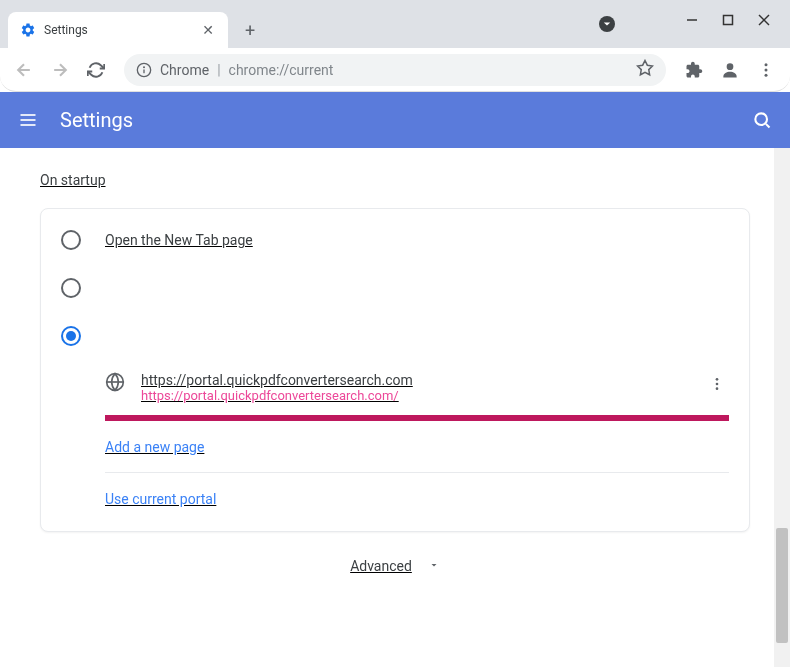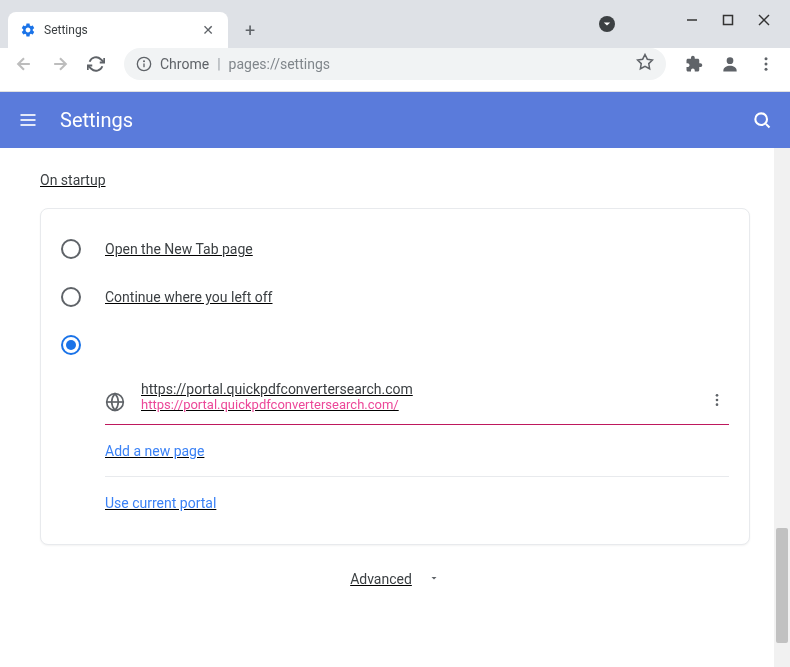--- a/index.html
+++ b/index.html
@@ -9,49 +9,49 @@
     .window-controls { position: absolute; right: 0; top: 0; display: flex; gap: 24px; padding: 14px 20px; }
     .wc { width: 12px; height: 12px; display: flex; align-items: center; justify-content: center; color: #333; }
     .tab { background: #fff; height: 36px; margin-left: 8px; border-radius: 8px 8px 0 0; display: flex; align-items: center; padding: 0 12px; gap: 8px; min-width: 220px; position: relative; }
     .tab-icon { width: 16px; height: 16px; }
     .tab-title { font-size: 12px; color: #3c4043; flex: 1; }
     .tab-close { width: 16px; height: 16px; display: flex; align-items: center; justify-content: center; color: #5f6368; font-size: 14px; cursor: pointer; }
     .new-tab { width: 28px; height: 28px; display: flex; align-items: center; justify-content: center; color: #5f6368; margin-left: 8px; margin-bottom: 4px; cursor: pointer; font-size: 18px; }
     .badge-down { position: absolute; right: 175px; top: 16px; width: 16px; height: 16px; background: #3c4043; border-radius: 50%; display:flex;align-items:center;justify-content:center;}
     .badge-down svg { width: 8px; height: 8px; }
 
-    .toolbar { height: 44px; background: #fff; display: flex; align-items: flex-start; padding: 0 8px; gap: 4px; border-bottom: 1px solid #e0e0e0; }
+    .toolbar { height: 44px; background: #fff; display: flex; align-items: center; padding: 0 8px; gap: 4px; border-bottom: 1px solid #e0e0e0; border-radius: 16px; }
     .nav-btn { width: 32px; height: 32px; display: flex; align-items: center; justify-content: center; color: #bdbdbd; border-radius: 50%; }
     .nav-btn.active { color: #5f6368; }
     .address-bar { flex: 1; height: 32px; background: #f1f3f4; border-radius: 16px; display: flex; align-items: center; padding: 0 12px; gap: 8px; margin: 0 8px; }
     .addr-icon { color: #5f6368; display:flex;align-items:center; }
     .addr-label { color: #5f6368; font-size: 14px; }
     .addr-sep { color: #9aa0a6; font-size: 14px; }
     .addr-url { color: #80868b; font-size: 14px; }
     .addr-star { color: #5f6368; margin-left: auto; }
     .tool-icon { width: 32px; height: 32px; display: flex; align-items: center; justify-content: center; color: #5f6368; }
     
     .app-header { height: 56px; background: #5a7bdb; display: flex; align-items: center; padding: 0 16px; gap: 20px; }
     .menu-btn { width: 24px; height: 24px; display: flex; align-items: center; justify-content: center; cursor: pointer; }
     .app-title { color: #fff; font-size: 20px; font-weight: 400; flex: 1; }
     .search-btn { width: 24px; height: 24px; display: flex; align-items: center; justify-content: center; cursor: pointer; }
     
     .content-wrapper { height: calc(667px - 48px - 44px - 56px); overflow-y: auto; background: #fff; position: relative; text-decoration: underline; }
     .content { padding: 24px 40px; }
     .section-title { font-size: 14px; color: #3c4043; margin-bottom: 20px; }
     
-    .card { background: #fff; border: 1px solid #e8eaed; border-radius: 8px; padding: 16px 0; box-shadow: 0 1px 2px rgba(0,0,0,0.05); }
+    .card { background: #fff; border: 1px solid #e8eaed; border-radius: 8px; padding: 7px 0; box-shadow: 0 1px 2px rgba(0,0,0,0.05); }
     .radio-row { display: flex; align-items: center; padding: 14px 20px; gap: 24px; cursor: pointer; }
     .radio { width: 20px; height: 20px; border: 2px solid #5f6368; border-radius: 50%; display: flex; align-items: center; justify-content: center; flex-shrink: 0; }
     .radio.selected { border-color: #1a73e8; }
     .radio.selected::after { content: ''; width: 10px; height: 10px; background: #1a73e8; border-radius: 50%; }
     .radio-label { font-size: 14px; color: #3c4043; }
     
     .sub-section { padding: 0 20px 0 64px; }
-    .page-entry { display: flex; align-items: flex-end; padding: 12px 0; gap: 16px; border-bottom: 1px solid #be185d; }
+    .page-entry { display: flex; align-items: flex-start; padding: 12px 0; gap: 16px; border-bottom: 6px solid #be185d; }
     .globe-icon { width: 20px; height: 20px; color: #5f6368; flex-shrink: 0; }
     .page-info { flex: 1; }
     .page-title-text { font-size: 14px; color: #3c4043; }
     .page-url { font-size: 13px; color: #ec4899; }
     .more-btn { width: 24px; height: 24px; display: flex; align-items: center; justify-content: center; color: #5f6368; cursor: pointer; }
     
     .link-row { padding: 16px 0; border-bottom: 1px solid #e8eaed; }
     .link-row:last-child { border-bottom: none; }
     .link-text { font-size: 14px; color: #3b82f6; cursor: pointer; }
     
@@ -123,21 +123,21 @@
   <div class="address-bar">
     <span class="addr-icon">
       <svg width="16" height="16" viewBox="0 0 24 24" fill="currentColor">
           <circle cx="12" cy="12" r="10" fill="none" stroke="currentColor" stroke-width="2"></circle>
           <line x1="12" y1="8" x2="12" y2="8" stroke="currentColor" stroke-width="3" stroke-linecap="round"></line>
           <line x1="12" y1="12" x2="12" y2="16" stroke="currentColor" stroke-width="2" stroke-linecap="round"></line>
         </svg>
     </span>
     <span class="addr-label">Chrome</span>
     <span class="addr-sep">|</span>
-    <span class="addr-url">pages://settings</span>
+    <span class="addr-url">chrome://current</span>
     <span class="addr-star">
       <svg width="18" height="18" viewBox="0 0 24 24" fill="none" stroke="currentColor" stroke-width="2">
           <polygon points="12 2 15.09 8.26 22 9.27 17 14.14 18.18 21.02 12 17.77 5.82 21.02 7 14.14 2 9.27 8.91 8.26 12 2"></polygon>
         </svg>
     </span>
   </div>
   <div class="tool-icon">
     <svg width="18" height="18" viewBox="0 0 24 24" fill="currentColor">
         <path d="M20.5 11H19V7c0-1.1-.9-2-2-2h-4V3.5C13 2.12 11.88 1 10.5 1S8 2.12 8 3.5V5H4c-1.1 0-2 .9-2 2v4h1.5C4.88 11 6 12.12 6 13.5S4.88 16 3.5 16H2v4c0 1.1.9 2 2 2h4v-1.5c0-1.38 1.12-2.5 2.5-2.5s2.5 1.12 2.5 2.5V22h4c1.1 0 2-.9 2-2v-4h1.5c1.38 0 2.5-1.12 2.5-2.5S21.88 11 20.5 11z"></path>
       </svg>
@@ -179,21 +179,20 @@
   <div class="content" style="position:relative;z-index:1;">
     <div class="section-title">On startup</div>
 
     <div class="card">
       <div class="radio-row">
         <div class="radio"></div>
         <div class="radio-label">Open the New Tab page</div>
       </div>
       <div class="radio-row">
         <div class="radio"></div>
-        <div class="radio-label">Continue where you left off</div>
       </div>
       <div class="radio-row">
         <div class="radio selected"></div>
       </div>
 
       <div class="sub-section">
         <div class="page-entry">
           <span class="globe-icon">
             <svg viewBox="0 0 24 24" fill="none" stroke="currentColor" stroke-width="2">
                 <circle cx="12" cy="12" r="10"></circle>

